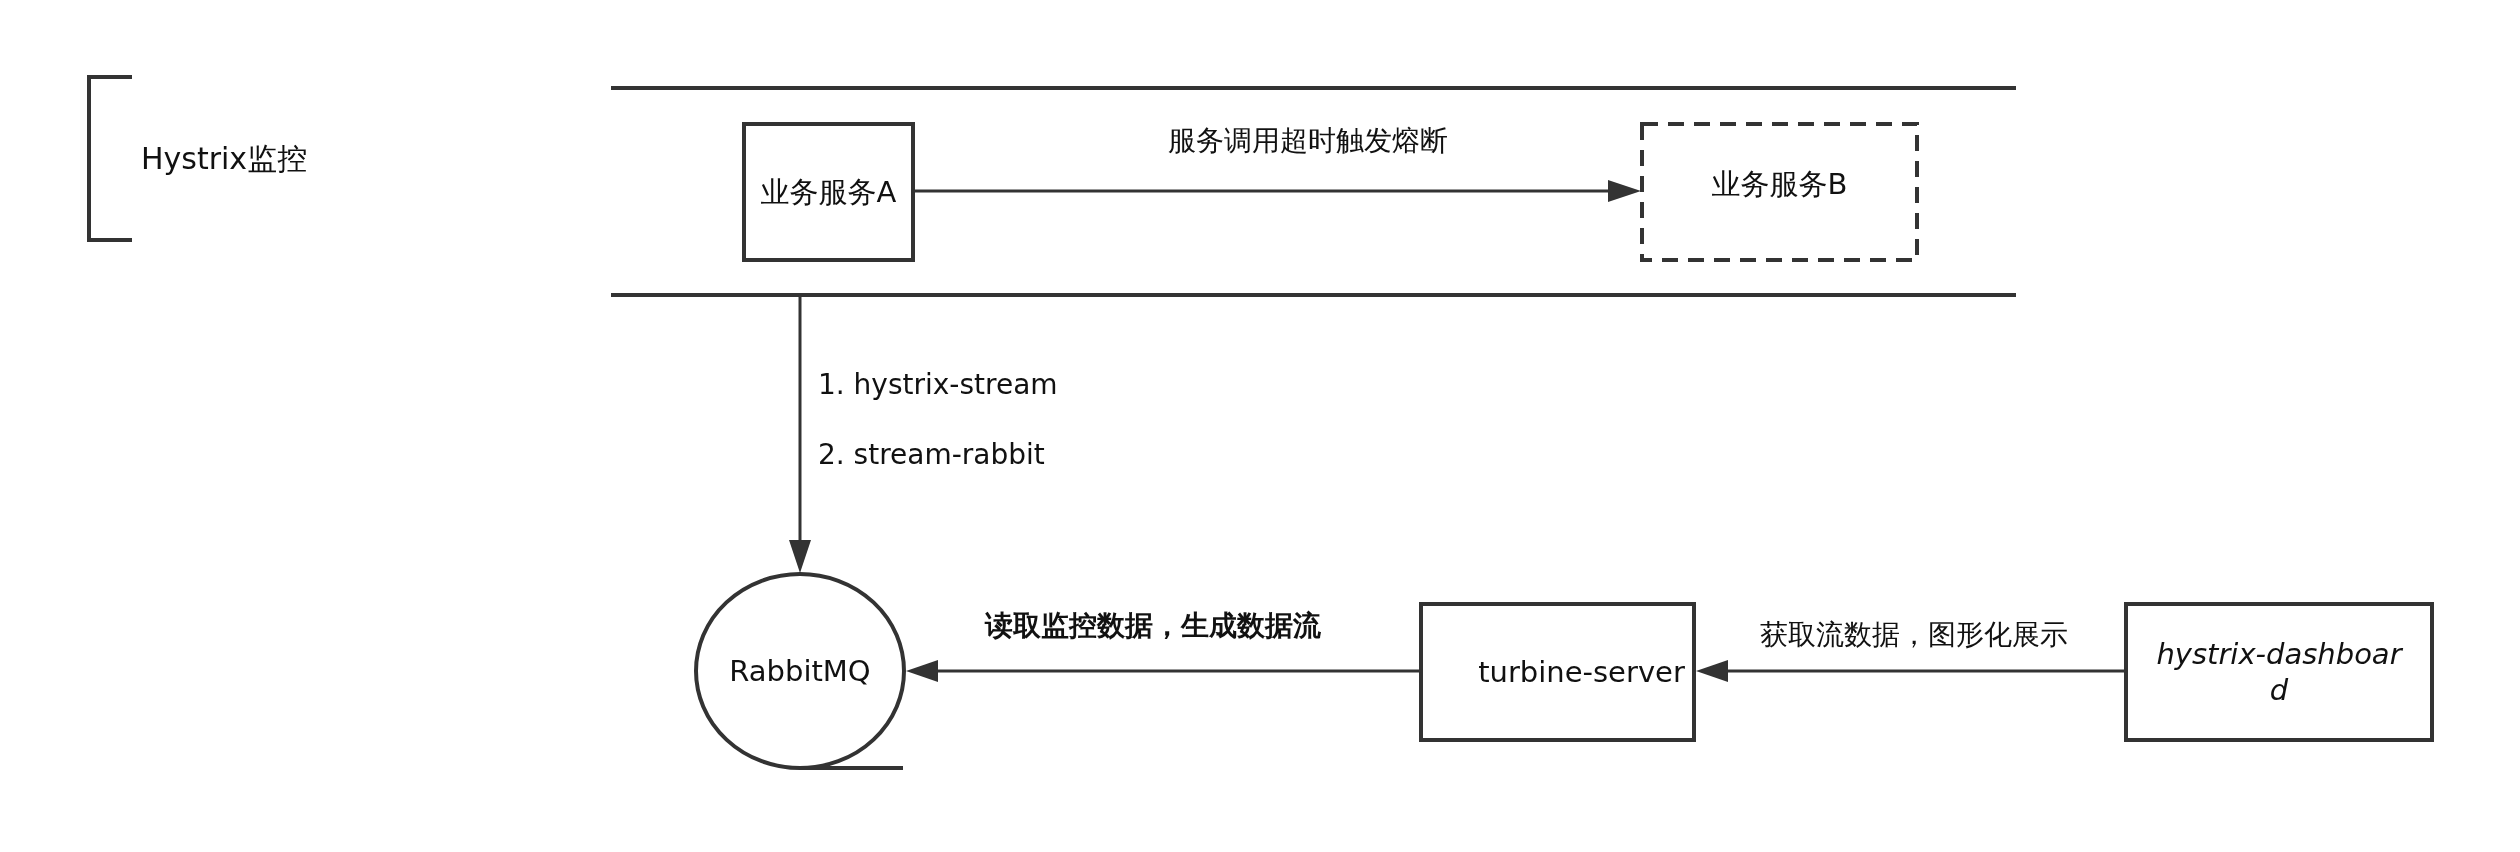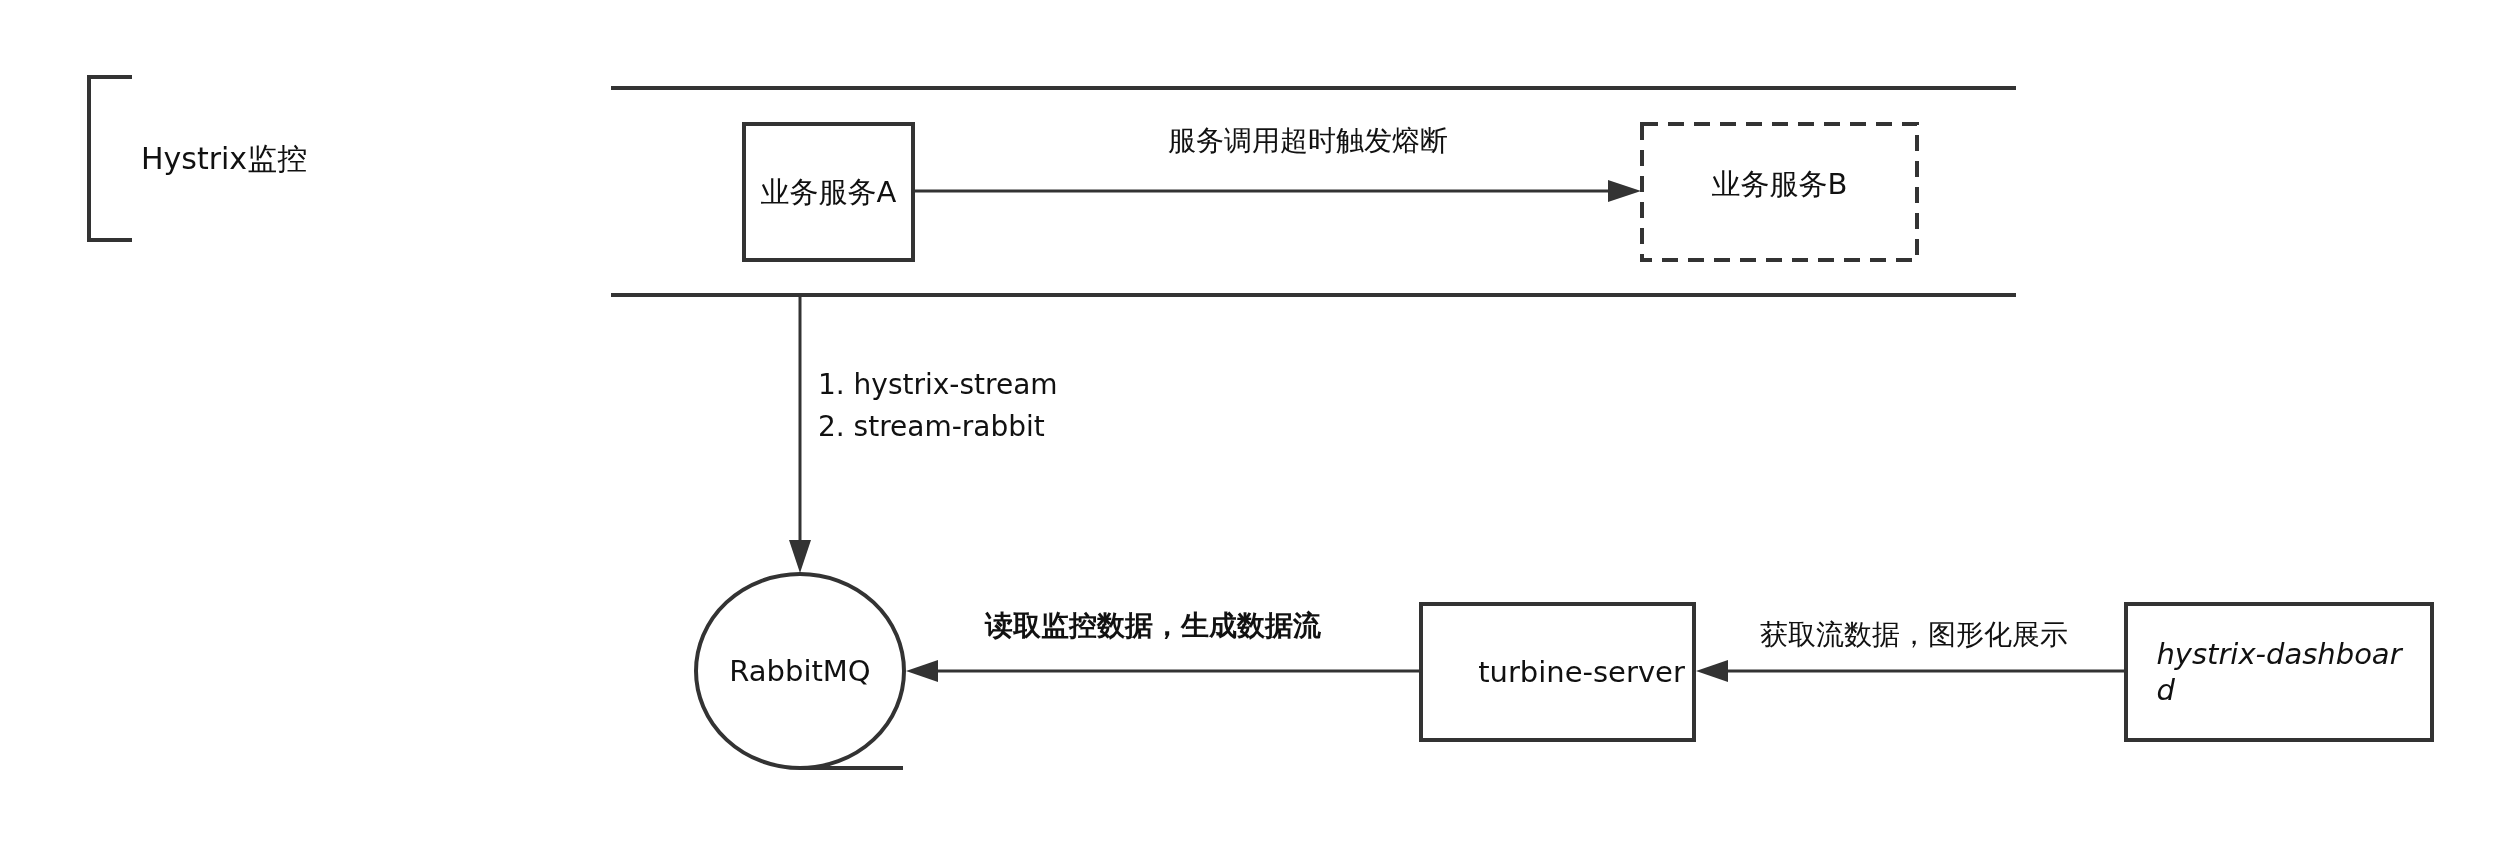--- a/index.html
+++ b/index.html
@@ -1,21 +1,21 @@
 <!DOCTYPE html>
 <html><head>
 <meta charset="utf-8">
 <style>
   html, body { margin: 0; padding: 0; background: #ffffff; }
   body { width: 2520px; height: 852px; position: relative; overflow: hidden;
          font-family: "DejaVu Sans", "Liberation Sans", sans-serif; color: #111; }
   svg.diagram { position: absolute; left: 0; top: 0; width: 2520px; height: 852px; }
   .lbl { position: absolute; white-space: nowrap; font-size: 28px; line-height: 34px; color: #111; }
   .node-text { position: absolute; display: flex; align-items: center; justify-content: center;
-               font-size: 29px; line-height: 36px; color: #111; }
+               text-align: center; font-size: 29px; line-height: 36px; color: #111; }
   .multi { white-space: pre-line; }
 </style>
 </head>
 <body>
 
 <svg class="diagram" viewBox="0 0 2520 852" xmlns="http://www.w3.org/2000/svg">
   <defs>
     <marker id="arrowhead" markerWidth="10" markerHeight="10" refX="9" refY="5" orient="auto" markerUnits="userSpaceOnUse" viewBox="0 0 10 10">
       <path d="M0,0 L10,5 L0,10 z" fill="#333333"></path>
     </marker>
@@ -52,21 +52,21 @@
 
 <div class="lbl" style="left:141px; top:142px; font-size:30px;">Hystrix监控</div>
 
 <div class="node-text" style="left:744px; top:124px; width:169px; height:136px;">业务服务A</div>
 
 <div class="node-text" style="left:1642px; top:116px; width:275px; height:136px;">业务服务B</div>
 
 <div class="lbl" style="left:1168px; top:124px;">服务调用超时触发熔断</div>
 
 <div class="lbl" style="left:818px; top:368px;text-align:right;">1. hystrix-stream</div>
-<div class="lbl" style="left:818px; top:410px;">2. stream-rabbit</div>
+<div class="lbl" style="left:818px; top:438px;">2. stream-rabbit</div>
 
 <div class="node-text" style="left:696px; top:574px; width:208px; height:194px;">RabbitMQ</div>
 
 <div class="lbl" style="left:985px; top:609px;font-weight:bold;">读取监控数据，生成数据流</div>
 
 <div class="node-text" style="left:1445px; top:604px; width:273px; height:136px;">turbine-server</div>
 
 <div class="lbl" style="left:1760px; top:618px;">获取流数据，图形化展示</div>
 
 <div class="node-text multi" style="left:2126px; top:604px; width:306px; height:136px;font-style:italic;">hystrix-dashboar

